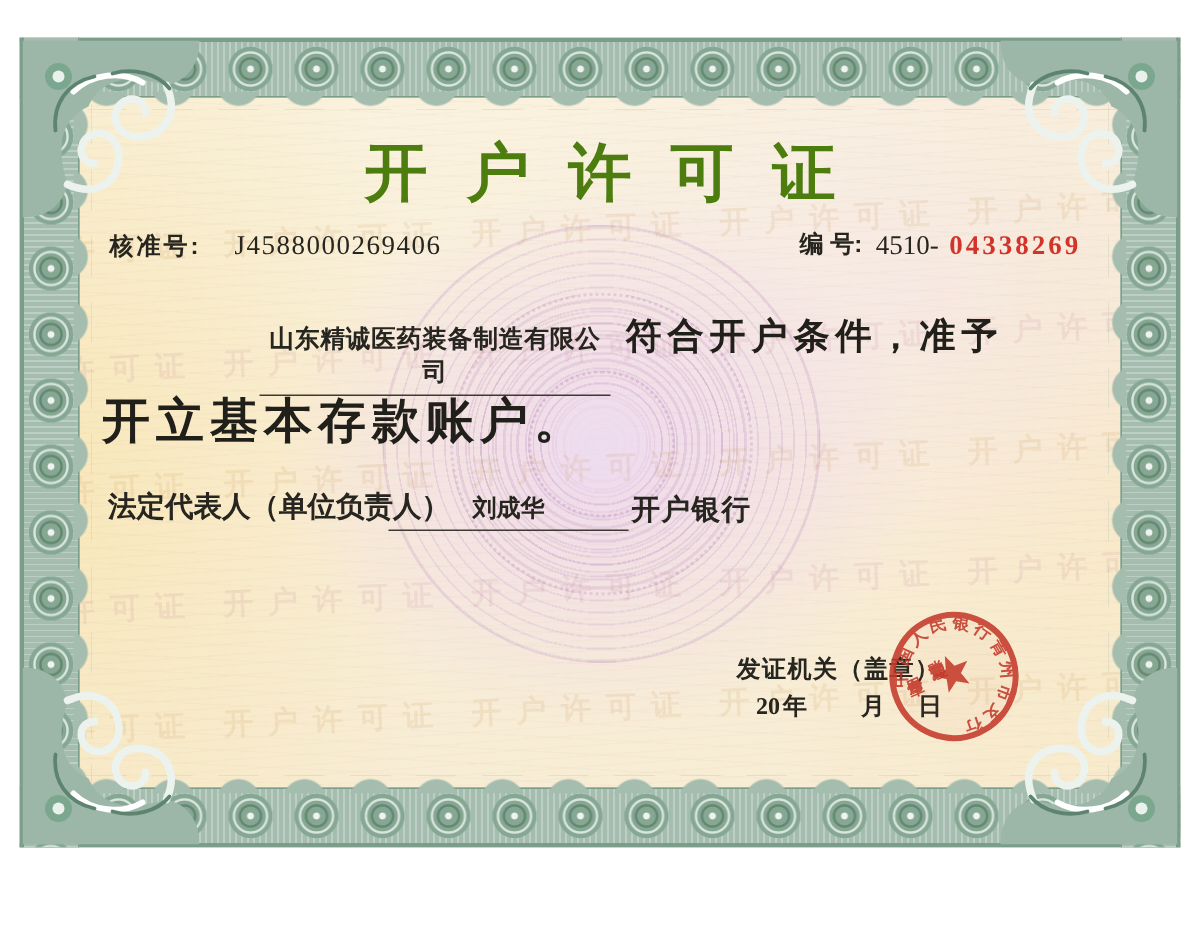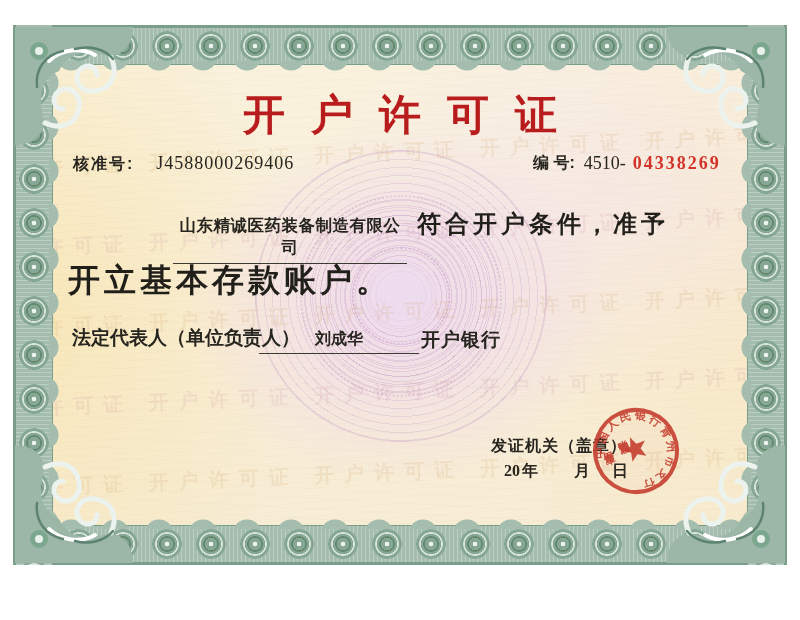--- a/index.html
+++ b/index.html
@@ -81,21 +81,21 @@
   .corner{position:absolute;width:118px;height:118px;z-index:3;}
   .corner.tl{top:2px;left:2px;}
   .corner.tr{top:2px;right:2px;transform:scaleX(-1);}
   .corner.bl{bottom:2px;left:2px;transform:scaleY(-1);}
   .corner.br{bottom:2px;right:2px;transform:scale(-1,-1);}
 
   
   .content{position:absolute;inset:0;z-index:4;color:#27251f;}
   .title{position:absolute;top:62px;left:0;right:0;text-align:center;
       font-family:"Liberation Serif",serif;font-weight:bold;font-size:42px;
-      letter-spacing:26px;padding-left:26px;color:#b91c1c;}
+      letter-spacing:26px;padding-left:26px;color:#4d7c0f;}
 
   .row{position:absolute;left:0;right:0;}
   .flexline{display:flex;align-items:baseline;}
 
   .approval{position:absolute;left:60px;top:0;}
   .approval .lbl{font-size:16px;font-weight:600;letter-spacing:2px;}
   .approval .val{margin-left:22px;font-family:"Liberation Serif",serif;font-size:18px;letter-spacing:1px;}
   .serial{position:absolute;left:520px;top:0;align-items:flex-end;}
   .serial .lbl{font-size:16px;font-weight:600;}
   .serial .pre{margin-left:9px;font-family:"Liberation Serif",serif;font-size:18px;}

